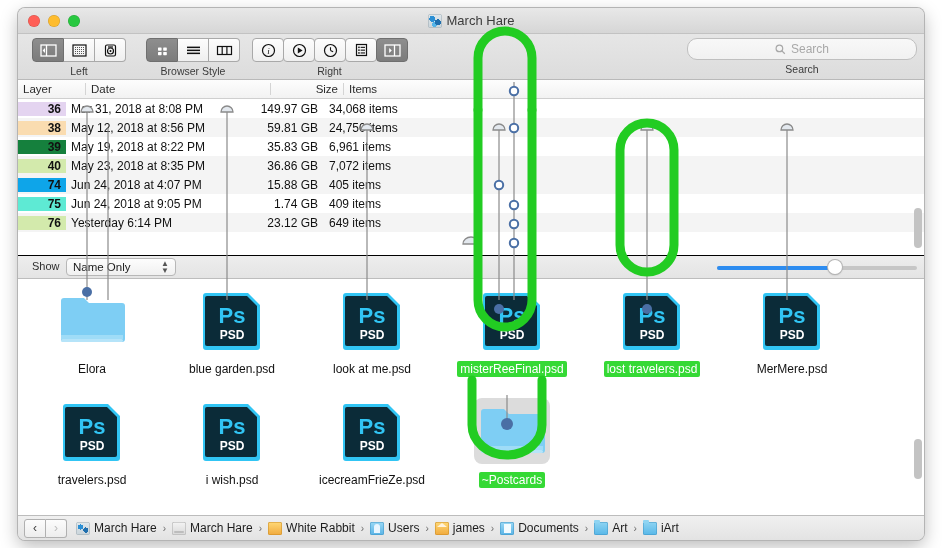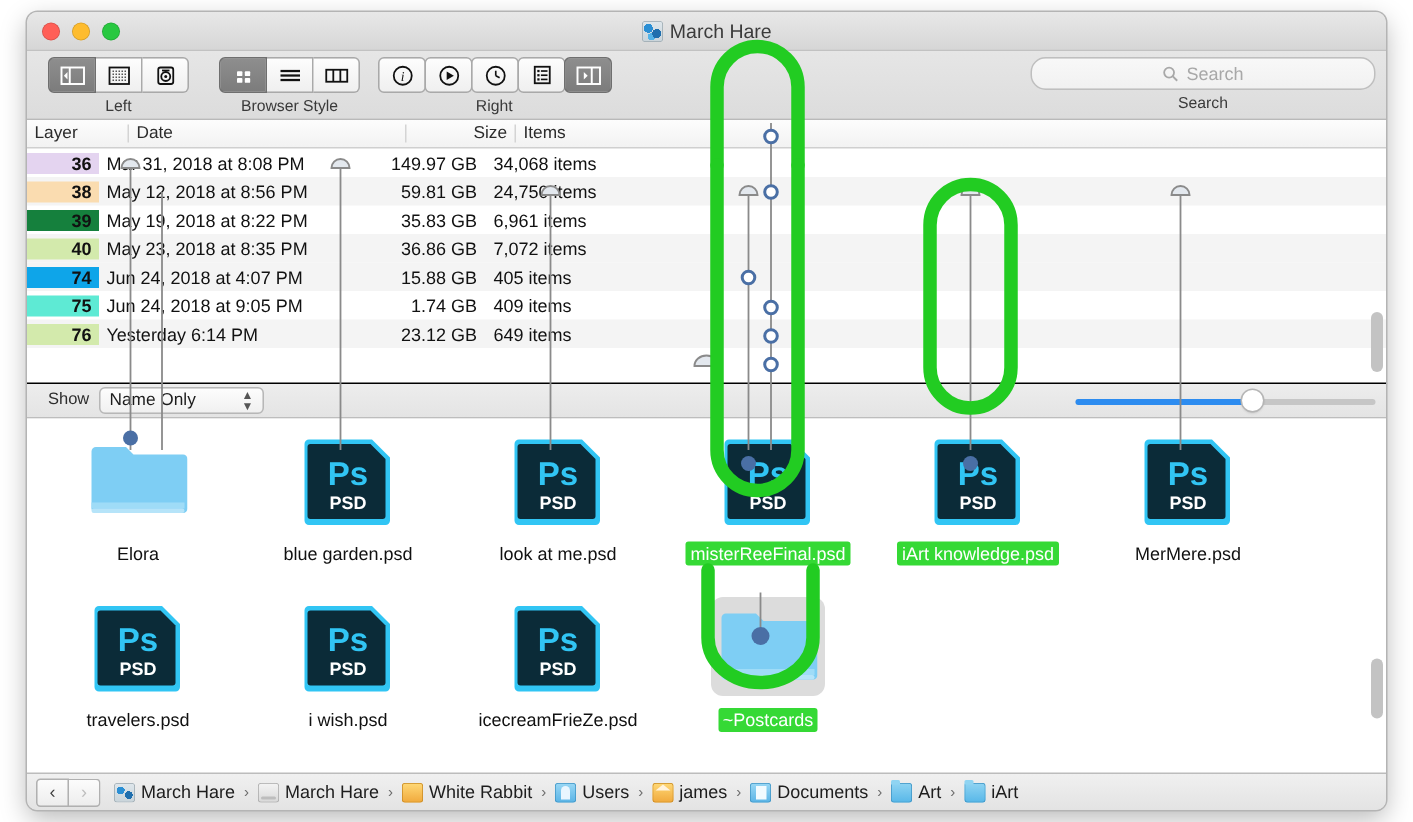--- a/index.html
+++ b/index.html
@@ -448,21 +448,21 @@
           </div>
           <div class="cell">
             <div class="icon-slot">
               <svg width="60" height="62" viewBox="0 0 60 62">
                 <path d="M2,4 h44 l12,12 v42 a3,3 0 0 1 -3,3 h-51 a3,3 0 0 1 -3,-3 v-51 a3,3 0 0 1 3,-3 z" fill="#31c5f4"></path>
                 <path d="M5,7 h40 l10,10 v38 a2,2 0 0 1 -2,2 h-48 a2,2 0 0 1 -2,-2 v-46 a2,2 0 0 1 2,-2 z" fill="#0b2b38"></path>
                 <text x="30" y="34" font-size="22" font-weight="bold" font-family="Liberation Sans, sans-serif" text-anchor="middle" fill="#31c5f4">Ps</text>
                 <text x="30" y="50" font-size="12" font-weight="bold" font-family="Liberation Sans, sans-serif" text-anchor="middle" fill="#ffffff">PSD</text>
               </svg>
             </div>
-            <div class="fname sel">iArt knowledge.psd</div>
+            <div class="fname sel">lost travelers.psd</div>
           </div>
           <div class="cell">
             <div class="icon-slot">
               <svg width="60" height="62" viewBox="0 0 60 62">
                 <path d="M2,4 h44 l12,12 v42 a3,3 0 0 1 -3,3 h-51 a3,3 0 0 1 -3,-3 v-51 a3,3 0 0 1 3,-3 z" fill="#31c5f4"></path>
                 <path d="M5,7 h40 l10,10 v38 a2,2 0 0 1 -2,2 h-48 a2,2 0 0 1 -2,-2 v-46 a2,2 0 0 1 2,-2 z" fill="#0b2b38"></path>
                 <text x="30" y="34" font-size="22" font-weight="bold" font-family="Liberation Sans, sans-serif" text-anchor="middle" fill="#31c5f4">Ps</text>
                 <text x="30" y="50" font-size="12" font-weight="bold" font-family="Liberation Sans, sans-serif" text-anchor="middle" fill="#ffffff">PSD</text>
               </svg>
             </div>

